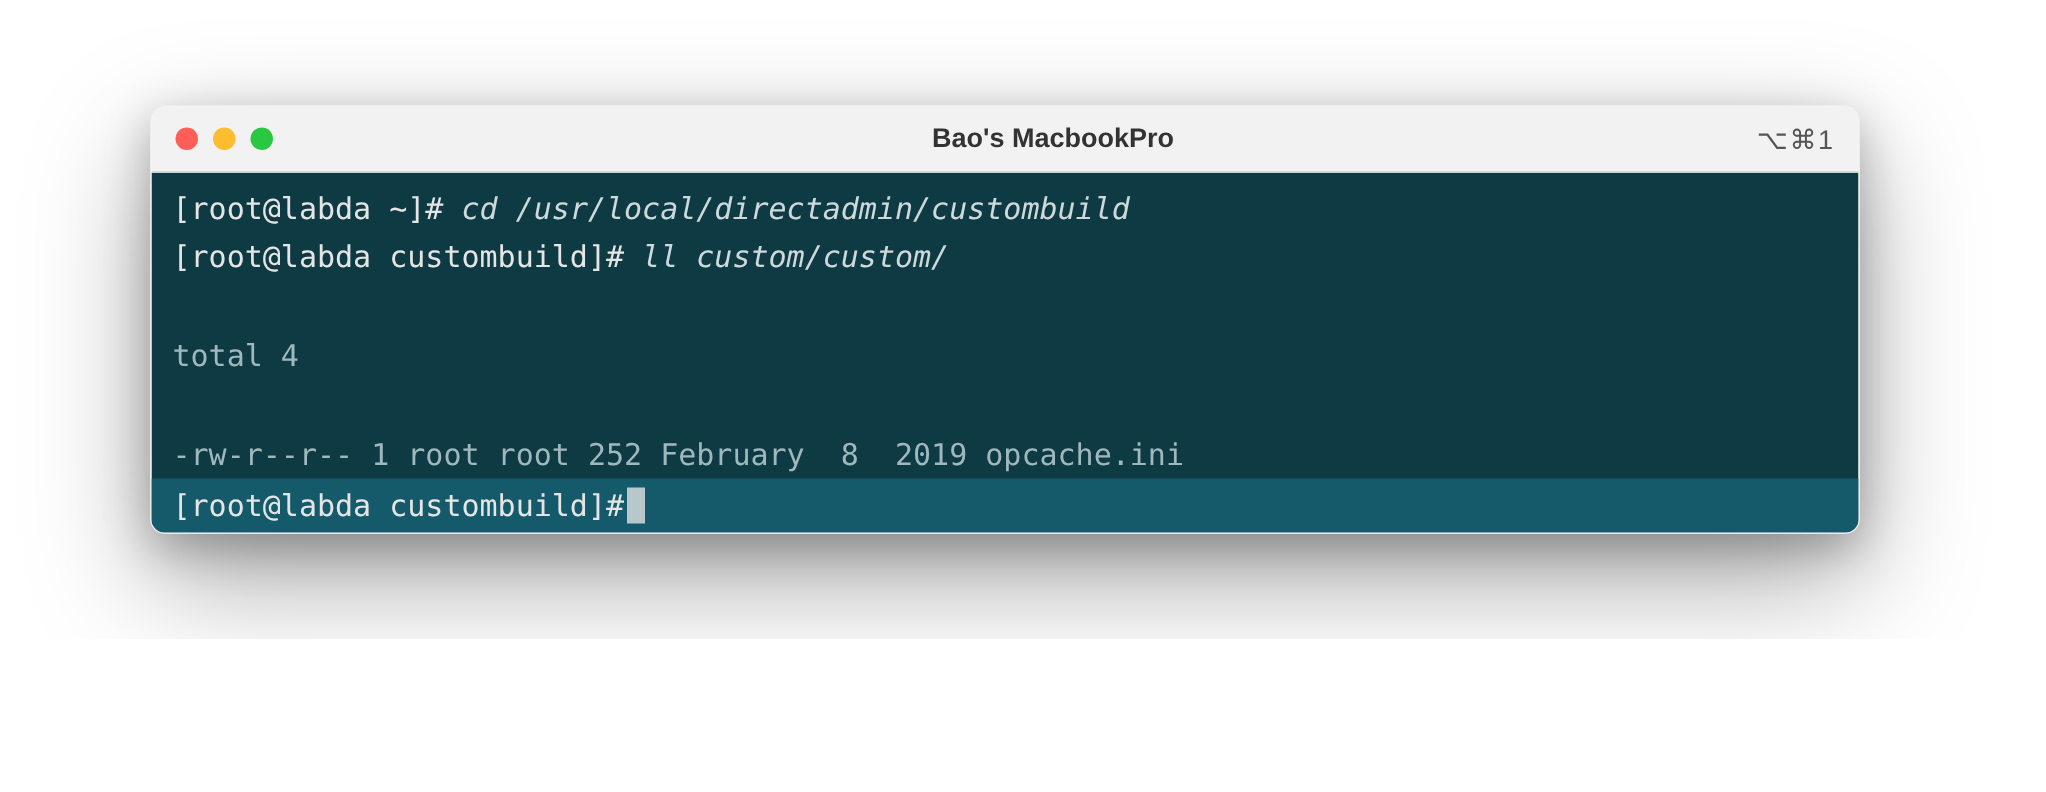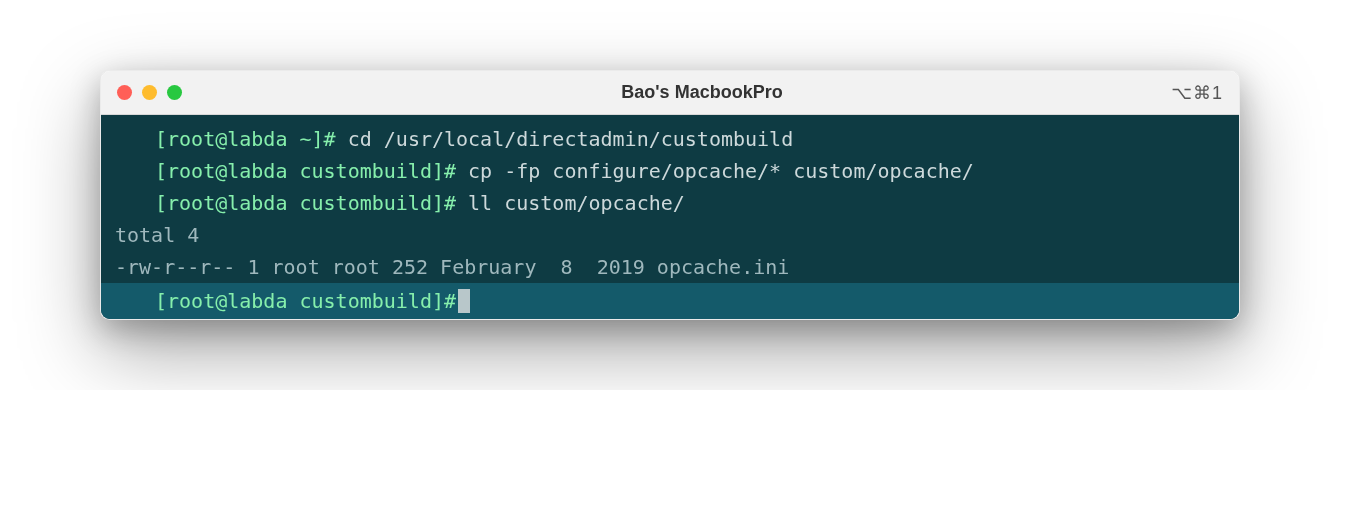--- a/index.html
+++ b/index.html
@@ -62,23 +62,23 @@
       padding: 8px 0 0 0;
       font-family: "SF Mono", "Menlo", "Consolas", monospace;
       font-size: 20px;
       line-height: 1.6;
     }
     .term-line {
       padding: 0 14px;
       white-space: pre;
       color: #9fb8bd;
     }
-    .prompt-bracket { color: #86efac; margin-left: 40px; }
-    .cmd { color: #cdd9db; }
-    .output { color: #9fb8bd; }
+    .prompt-bracket { color: #e5e5e5; }
+    .cmd { color: #cdd9db; font-style: italic; }
+    .output { color: #9fb8bd; margin-top: 34px; }
     .current-line {
       background: #145a6a;
       display: flex;
       align-items: center;
       padding: 2px 14px;
       white-space: pre;
     }
     .cursor {
       display: inline-block;
       width: 12px;
@@ -97,19 +97,18 @@
       <div class="traffic-light tl-close"></div>
       <div class="traffic-light tl-min"></div>
       <div class="traffic-light tl-max"></div>
     </div>
     <div class="title">Bao's MacbookPro</div>
     <div class="window-shortcut">⌥⌘1</div>
   </div>
 
   <div class="terminal">
     <div class="term-line"><span class="prompt-bracket">[root@labda ~]#</span> <span class="cmd">cd /usr/local/directadmin/custombuild</span></div>
-    <div class="term-line"><span class="prompt-bracket">[root@labda custombuild]#</span> <span class="cmd">cp -fp configure/opcache/* custom/opcache/</span></div>
-    <div class="term-line"><span class="prompt-bracket">[root@labda custombuild]#</span> <span class="cmd">ll custom/opcache/</span></div>
+    <div class="term-line"><span class="prompt-bracket">[root@labda custombuild]#</span> <span class="cmd">ll custom/custom/</span></div>
     <div class="term-line output">total 4</div>
     <div class="term-line output">-rw-r--r-- 1 root root 252 February  8  2019 opcache.ini</div>
     <div class="current-line"><span class="prompt-bracket">[root@labda custombuild]#</span> <span class="cursor"></span></div>
   </div>
 </div>
 
 </body></html>

